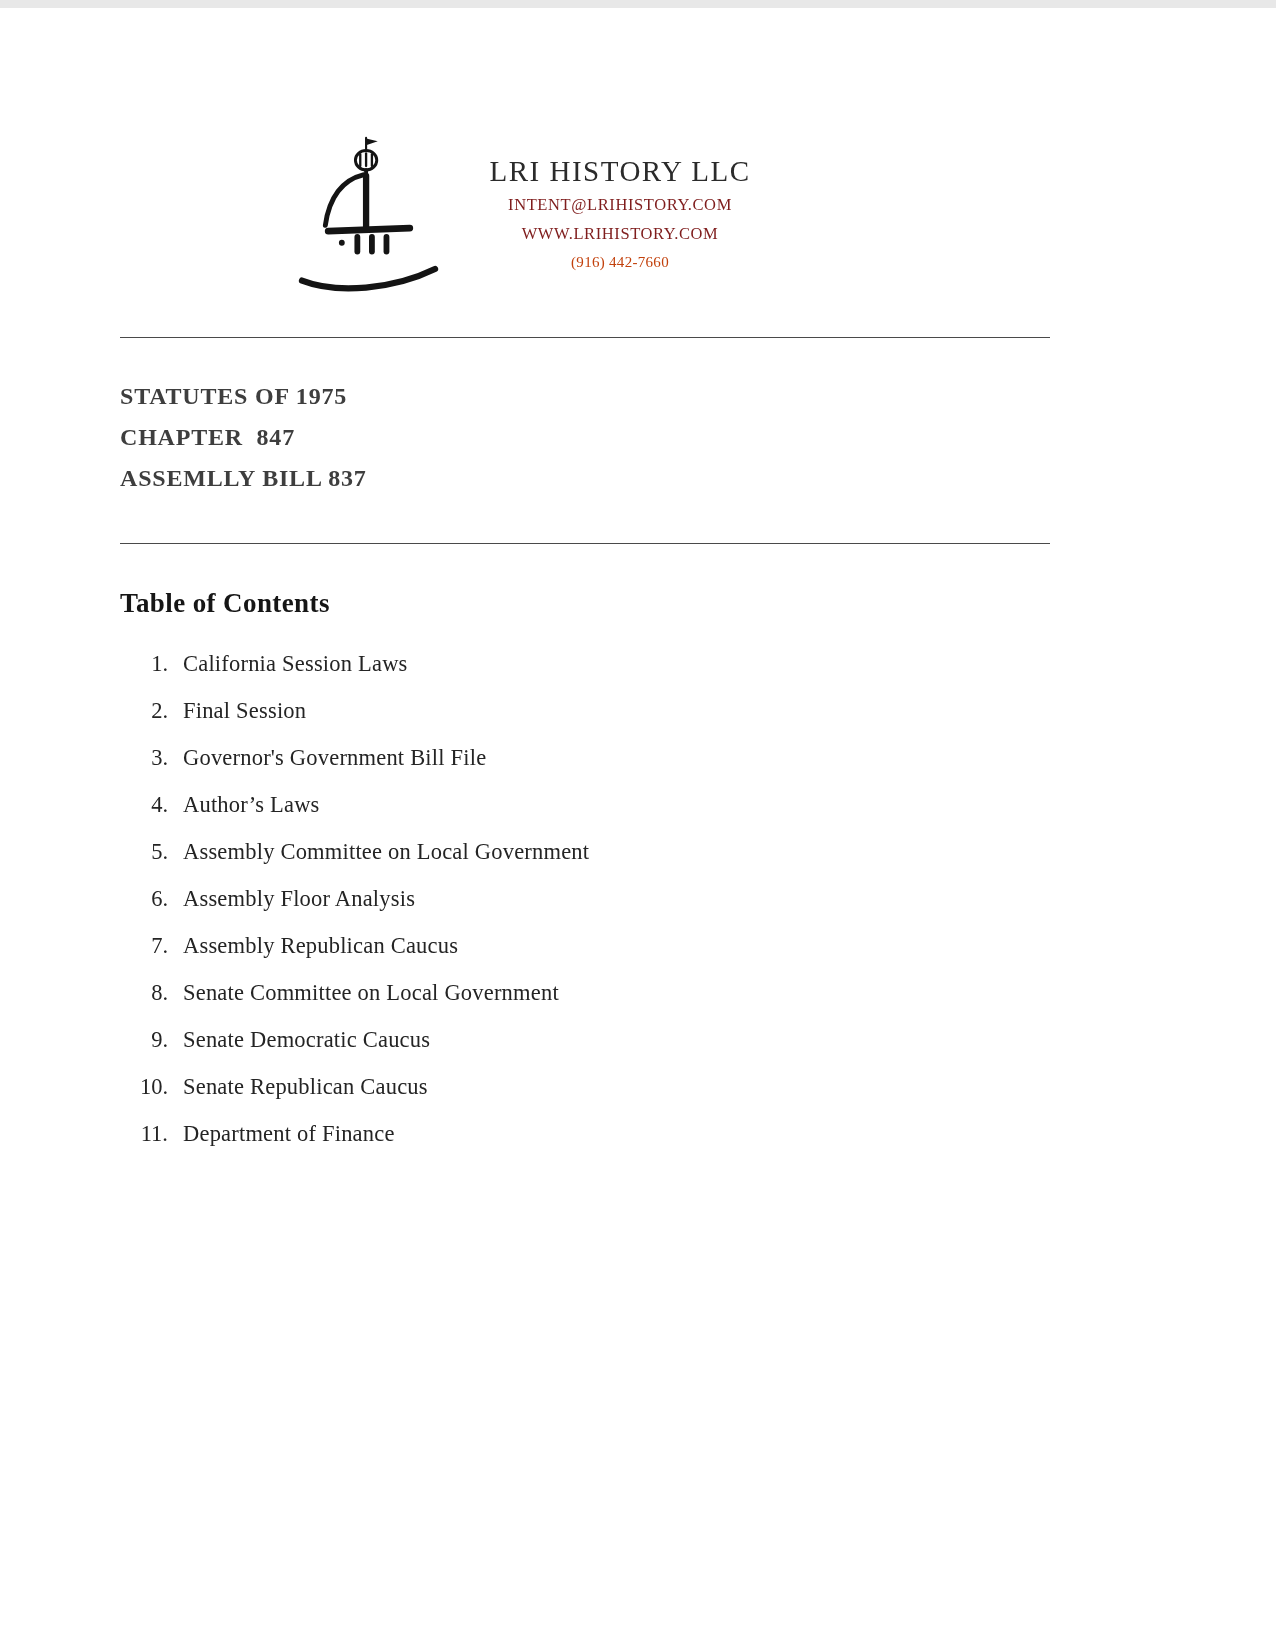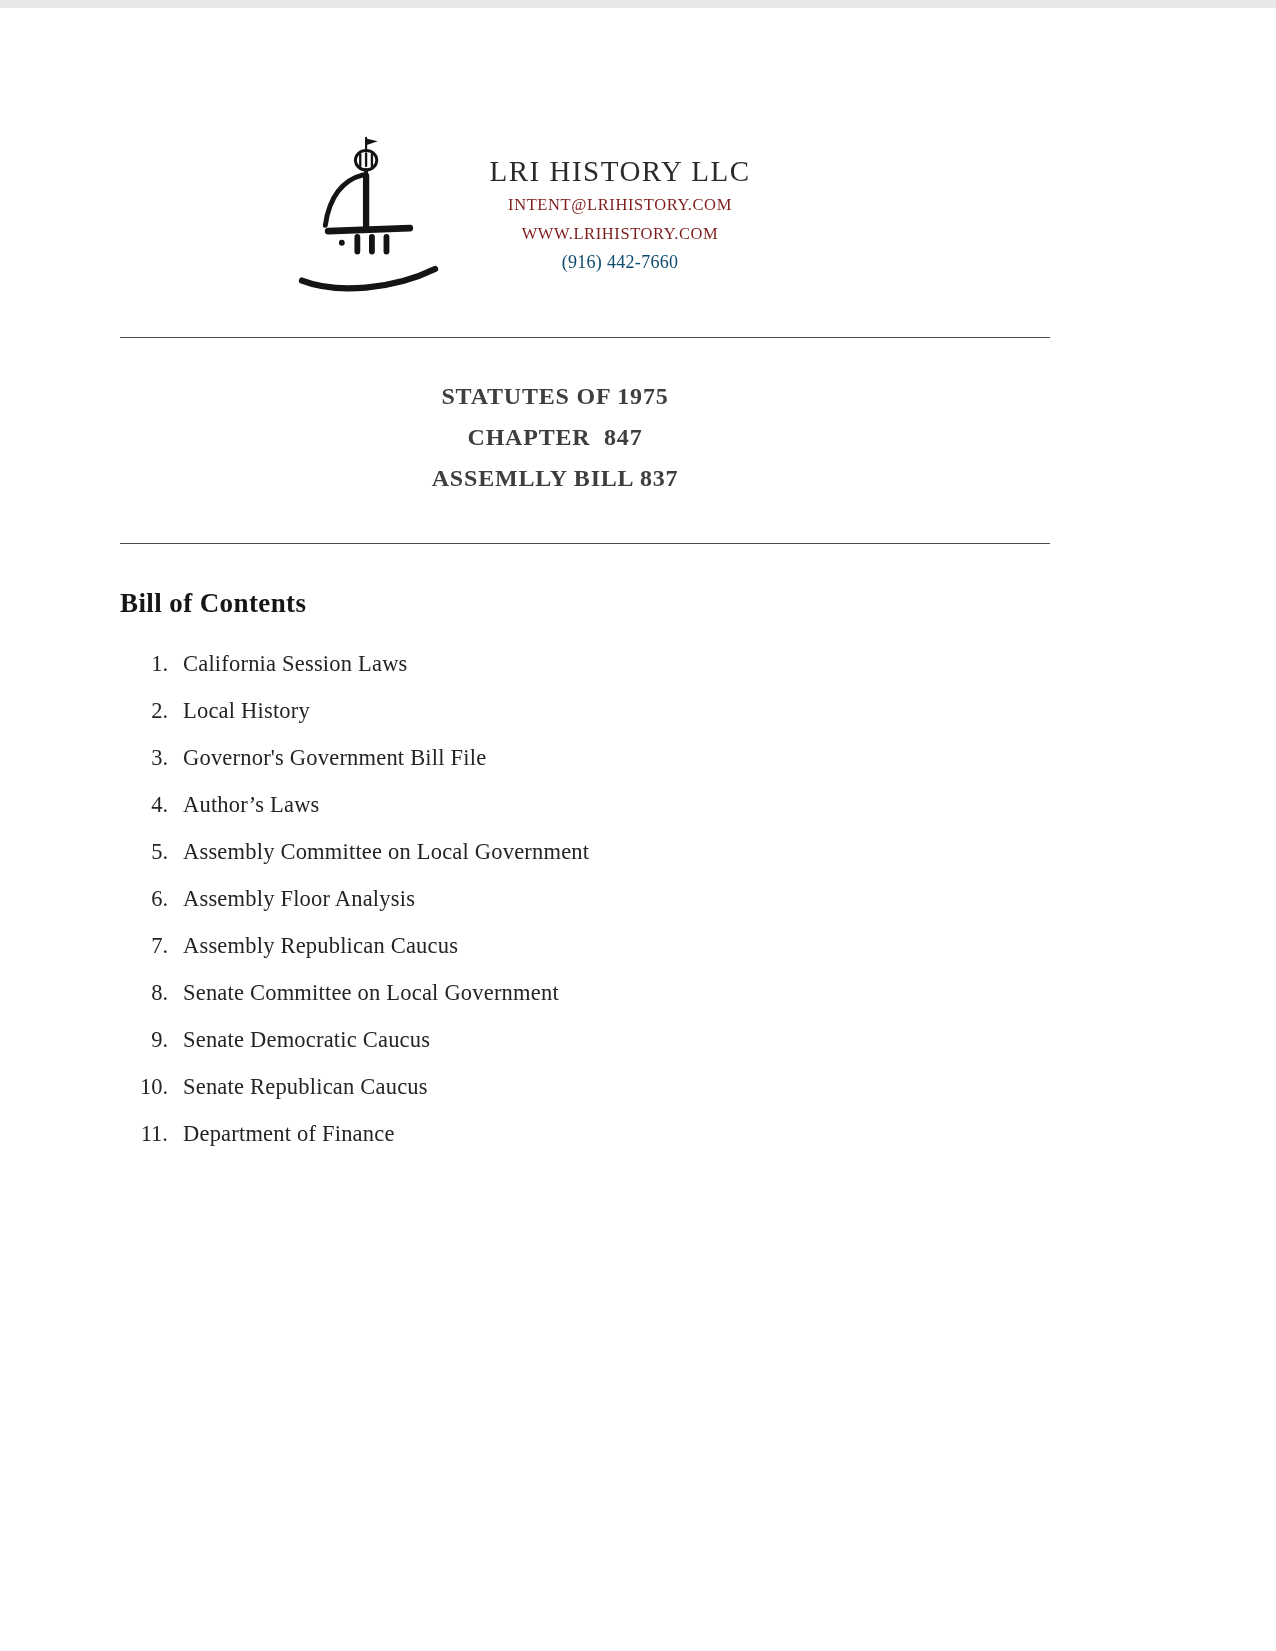--- a/index.html
+++ b/index.html
@@ -42,40 +42,40 @@
     color: #2b2b2b;
     line-height: 38px;
   }
   .contact-line {
     font-size: 16.5px;
     letter-spacing: 0.6px;
     color: #7f1d1d;
     line-height: 29px;
   }
   .contact-phone {
-    font-size: 18px;
+    font-size: 15px;
     letter-spacing: 0.3px;
-    color: #0c4a6e;
+    color: #c2410c;
     line-height: 29px;
     text-align: center;
   }
 
   
   .rule {
     border: none;
     border-top: 1.3px solid #4a4a4a;
     height: 0;
   }
   .rule-1 { margin-top: 36px; }
   .rule-2 { margin-top: 44px; }
 
   
   .ref-block {
     margin-top: 38px;
-    text-align: center;
+    text-align: left;
     padding-right: 60px;
   }
   .ref-line {
     font-size: 24px;
     font-weight: bold;
     letter-spacing: 0.8px;
     color: #3e3e3e;
     line-height: 41px;
     white-space: pre; 
   }
@@ -153,30 +153,30 @@
     <hr class="rule rule-1">
 
     <div class="ref-block">
       <div class="ref-line">STATUTES OF 1975</div>
       <div class="ref-line">CHAPTER  847</div>
       <div class="ref-line">ASSEMLLY BILL 837</div>
     </div>
 
     <hr class="rule rule-2">
 
-    <div class="toc-heading">Bill of Contents</div>
+    <div class="toc-heading">Table of Contents</div>
     <div class="toc-list" id="toc-list">
   <div class="toc-item">
     <span class="toc-num">1.</span>
     <span class="toc-label">California Session Laws</span>
   </div>
 
   <div class="toc-item">
     <span class="toc-num">2.</span>
-    <span class="toc-label">Local History</span>
+    <span class="toc-label">Final Session</span>
   </div>
 
   <div class="toc-item">
     <span class="toc-num">3.</span>
     <span class="toc-label">Governor's Government Bill File</span>
   </div>
 
   <div class="toc-item">
     <span class="toc-num">4.</span>
     <span class="toc-label">Author’s Laws</span>

